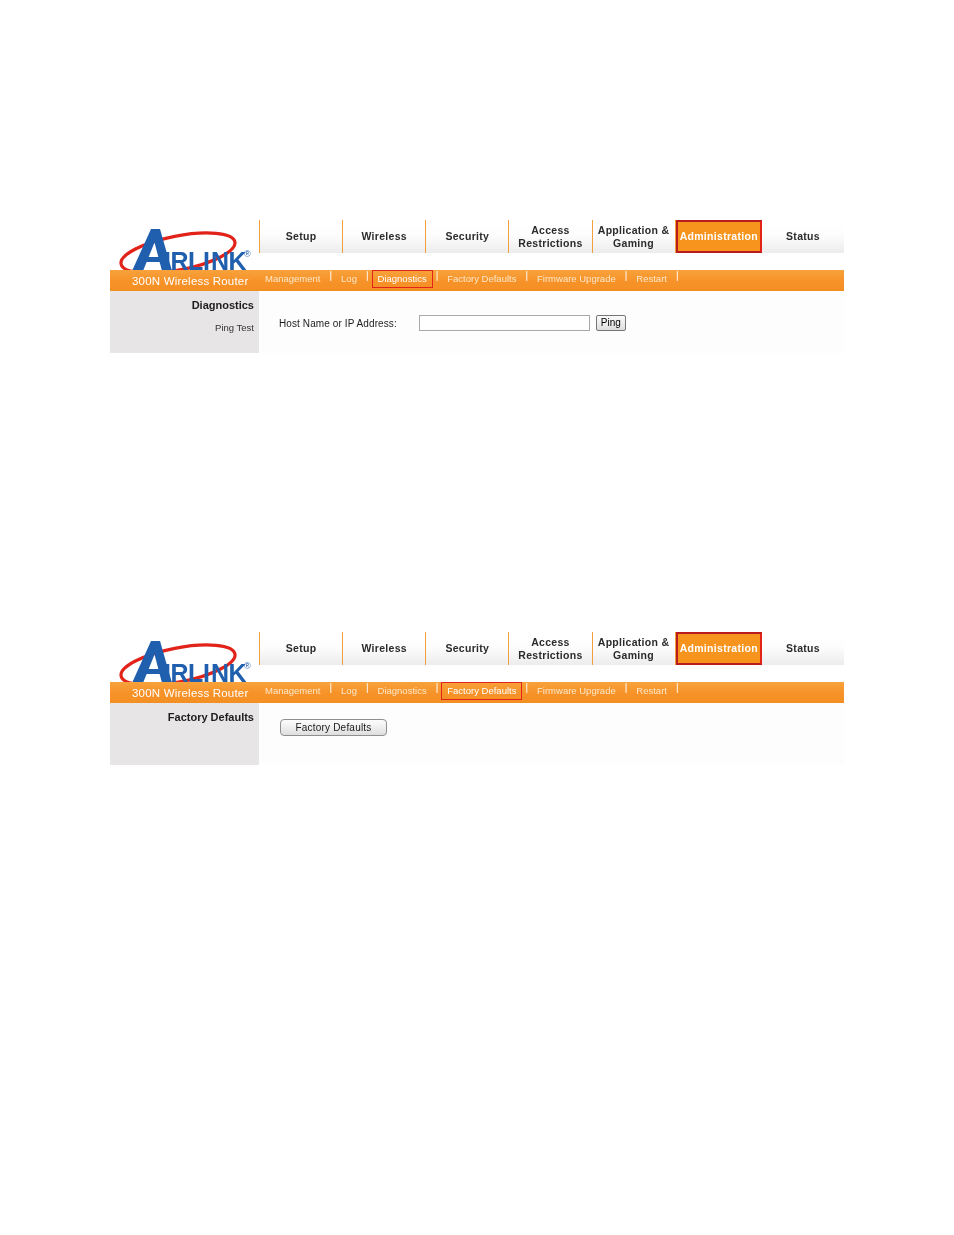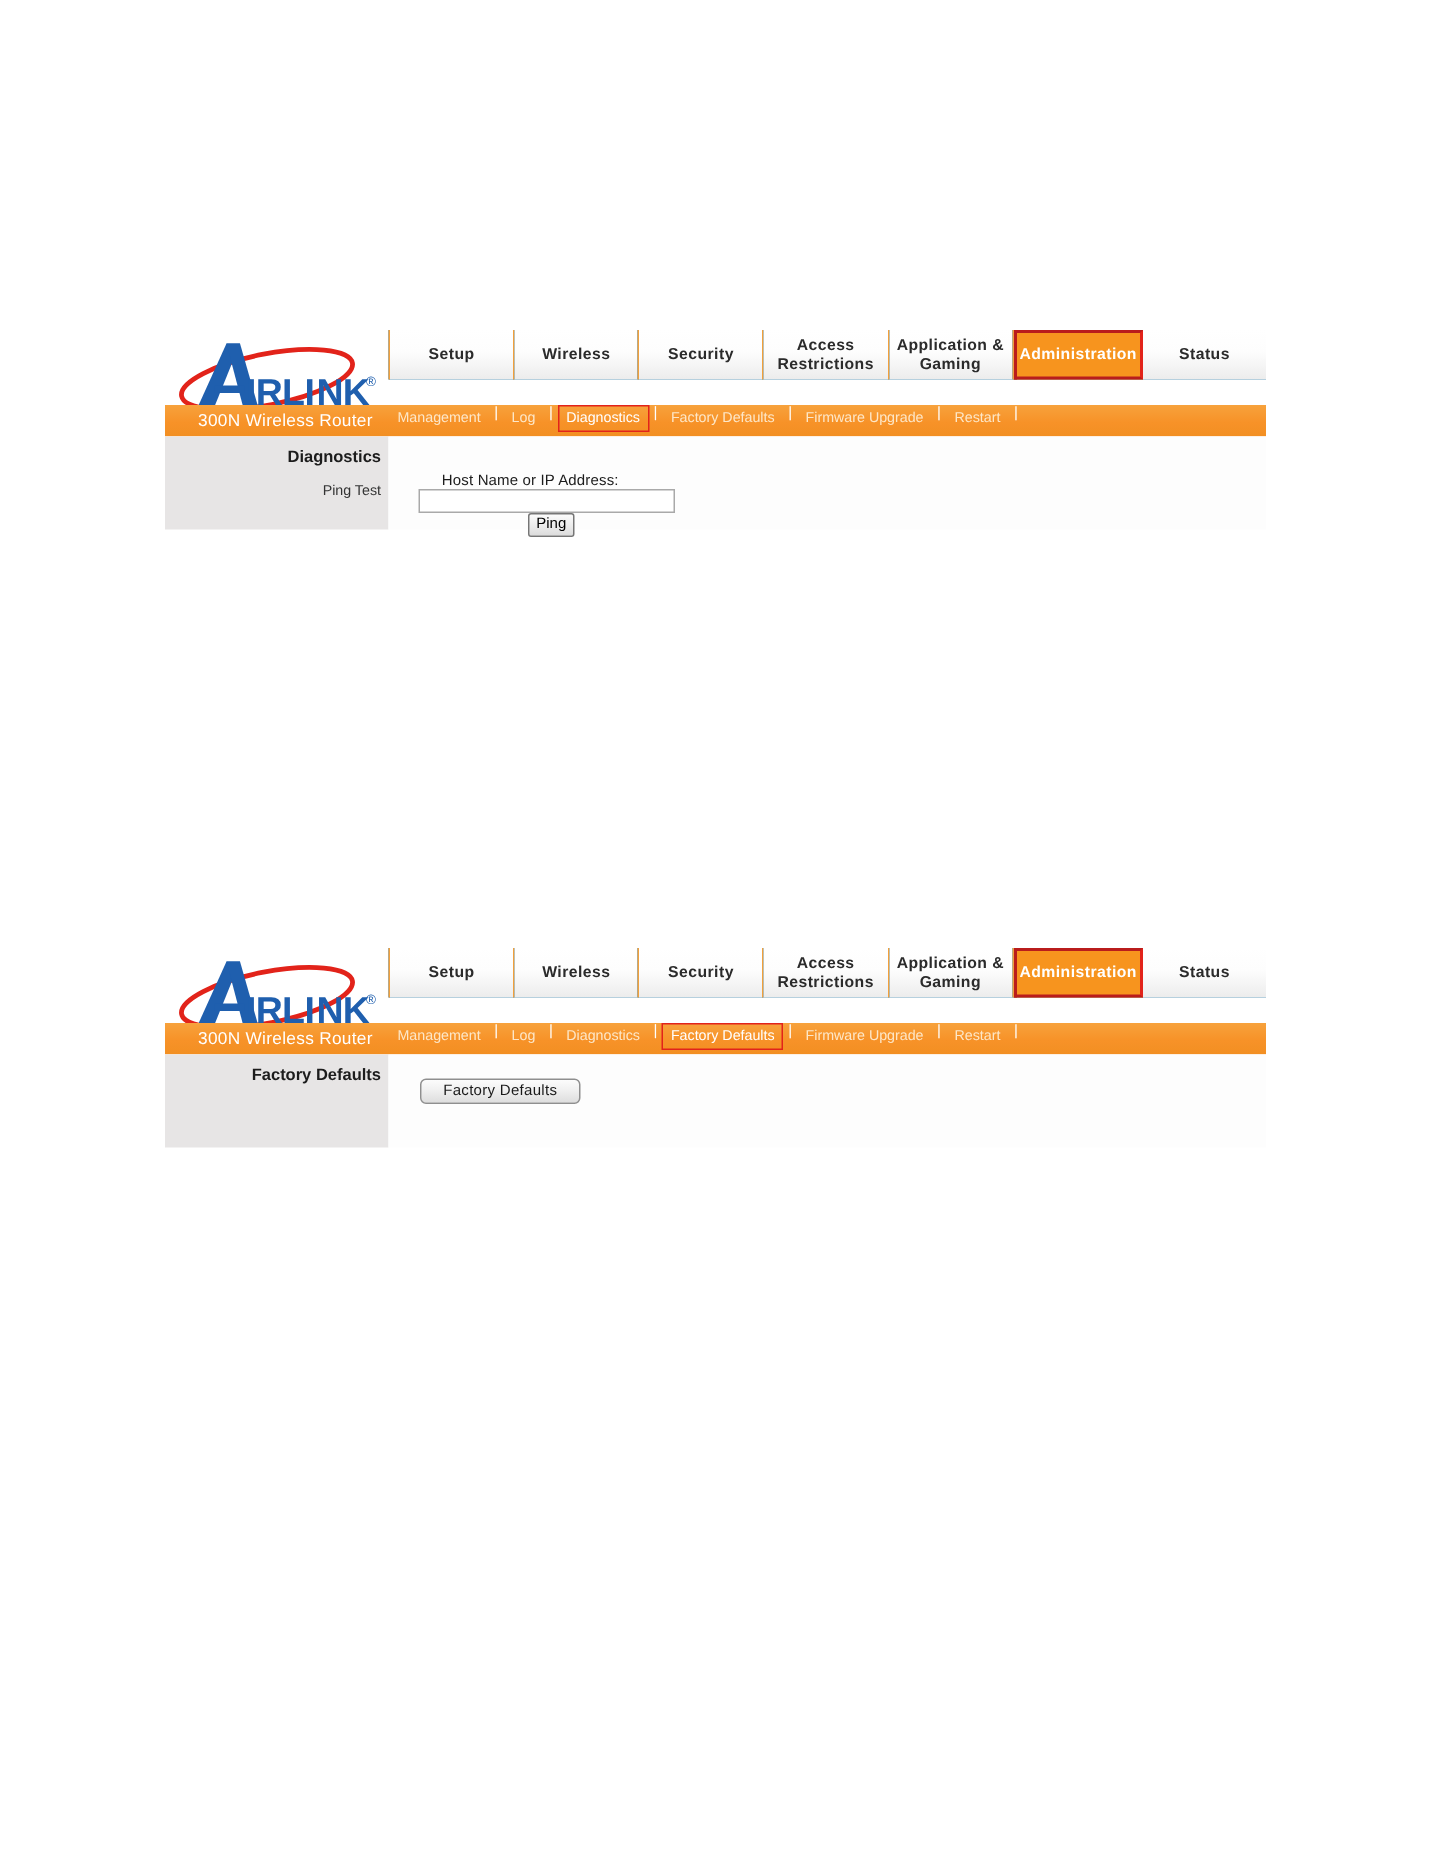--- a/index.html
+++ b/index.html
@@ -168,21 +168,20 @@
     position: relative;
   }
 
   
   .field-row {
     position: absolute;
     left: 20px;
     top: 24px;
     display: flex;
     align-items: center;
-    flex-direction: column;
   }
   .field-label {
     font-size: 10px;
     color: #1c1c1c;
     white-space: nowrap;
     margin-right: 22px;
     letter-spacing: 0.1px;
   }
   .text-input {
     width: 165px;

